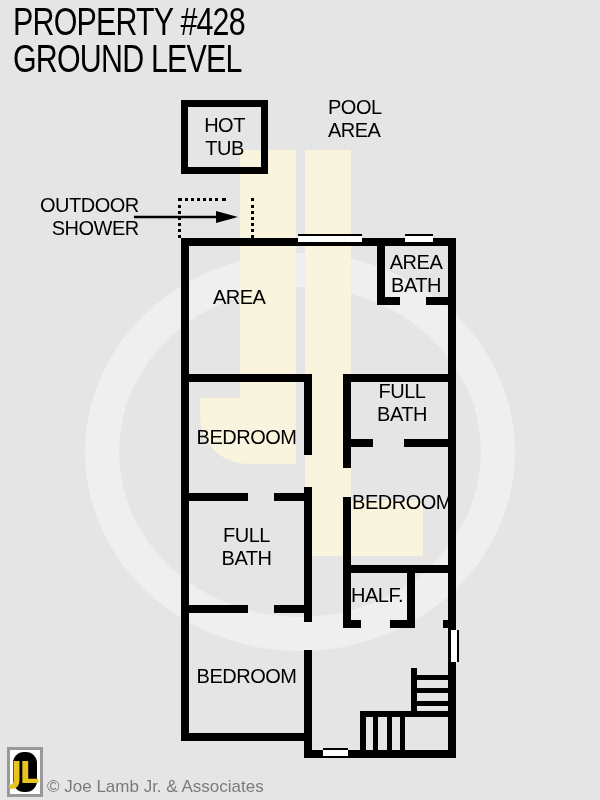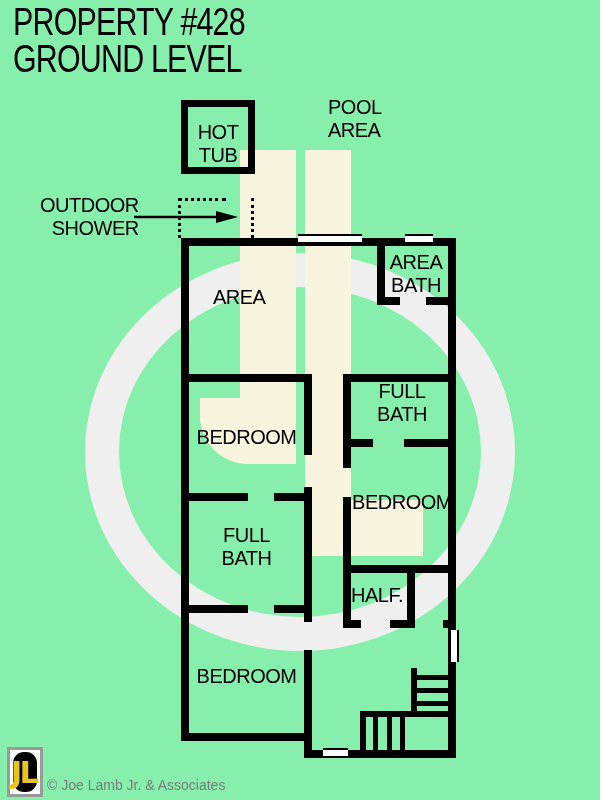--- a/index.html
+++ b/index.html
@@ -1,16 +1,16 @@
 <!DOCTYPE html>
 <html><head>
 <meta charset="utf-8">
 <style>
   html,body{margin:0;padding:0;background:#fff;}
-  #canvas{position:relative;width:600px;height:800px;background:#86efac;overflow:hidden;
+  #canvas{position:relative;width:600px;height:800px;background:#e5e5e5;overflow:hidden;
           font-family:"Liberation Sans",sans-serif;color:#000;}
   
   .wm{position:absolute;z-index:0;}
   #wm-ring{left:85px;top:253px;width:430px;height:398px;border:34px solid #efefef;
            border-radius:50%;box-sizing:border-box;}
   .wm-bar{background:#f8f4dd;}
   #wm-jstem{left:240px;top:150px;width:56px;height:300px;}
   #wm-jhook{left:200px;top:398px;width:96px;height:66px;border-bottom-left-radius:48px;}
   #wm-lstem{left:305px;top:150px;width:46px;height:406px;}
   #wm-lfoot{left:305px;top:500px;width:118px;height:56px;}
@@ -21,32 +21,32 @@
   .win-h{border-top:2px solid #000;border-bottom:2px solid #000;}
   .win-v{border-left:2px solid #000;border-right:2px solid #000;}
   .dot{position:absolute;z-index:2;}
   
   .title{position:absolute;left:13px;top:4px;font-size:38px;line-height:37px;
          letter-spacing:-1px;transform:scaleX(0.8);transform-origin:left top;
          white-space:nowrap;z-index:4;}
   .lbl{position:absolute;font-size:20px;line-height:23px;letter-spacing:-0.5px;
        z-index:4;}
   .ctr{text-align:center;}
-  #hot-tub-box{position:absolute;left:181px;top:100px;width:74px;height:74px;
+  #hot-tub-box{position:absolute;left:181px;top:100px;width:87px;height:74px;
                border:7px solid #000;box-sizing:border-box;z-index:4;
-               display:flex;align-items:flex-end;justify-content:center;}
+               display:flex;align-items:center;justify-content:center;}
   #arrow-svg{position:absolute;left:134px;top:208px;z-index:4;}
   
   #logo-box{position:absolute;left:7px;top:747px;width:36px;height:50px;
             border:3px solid #999;background:#fff;box-sizing:border-box;z-index:5;}
   #logo-pill{position:absolute;left:3px;top:2px;right:3px;bottom:2px;background:#000;
              border-radius:11px;display:flex;align-items:center;justify-content:center;}
   #logo-jl{font-family:"DejaVu Sans",sans-serif;font-weight:bold;font-size:31px;
            letter-spacing:-3px;color:#e8c51e;padding-right:3px;}
-  #copyright{position:absolute;left:47px;top:777px;font-size:14px;color:#7b7b7b;z-index:5;}
+  #copyright{position:absolute;left:47px;top:777px;font-size:17px;color:#7b7b7b;z-index:5;}
 </style>
 </head>
 <body>
 
 <div id="canvas">
 
   <div class="wm" id="wm-ring"></div>
   <div class="wm wm-bar" id="wm-jstem"></div>
   <div class="wm wm-bar" id="wm-jhook"></div>
   <div class="wm wm-bar" id="wm-lstem"></div>

